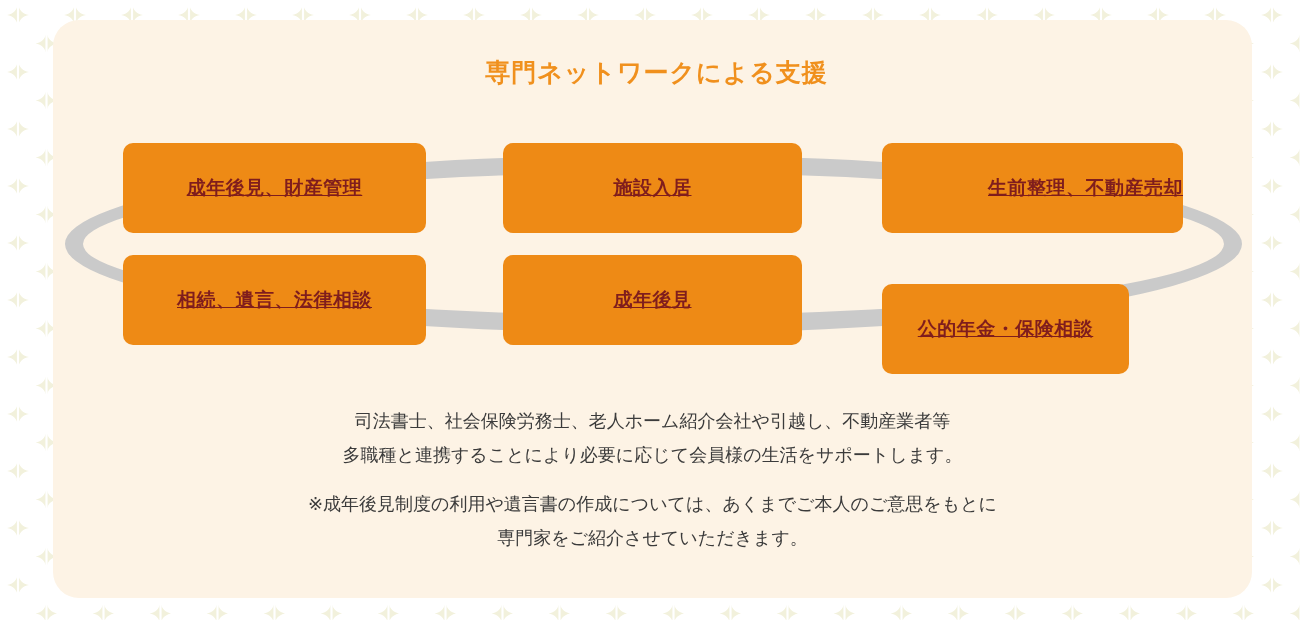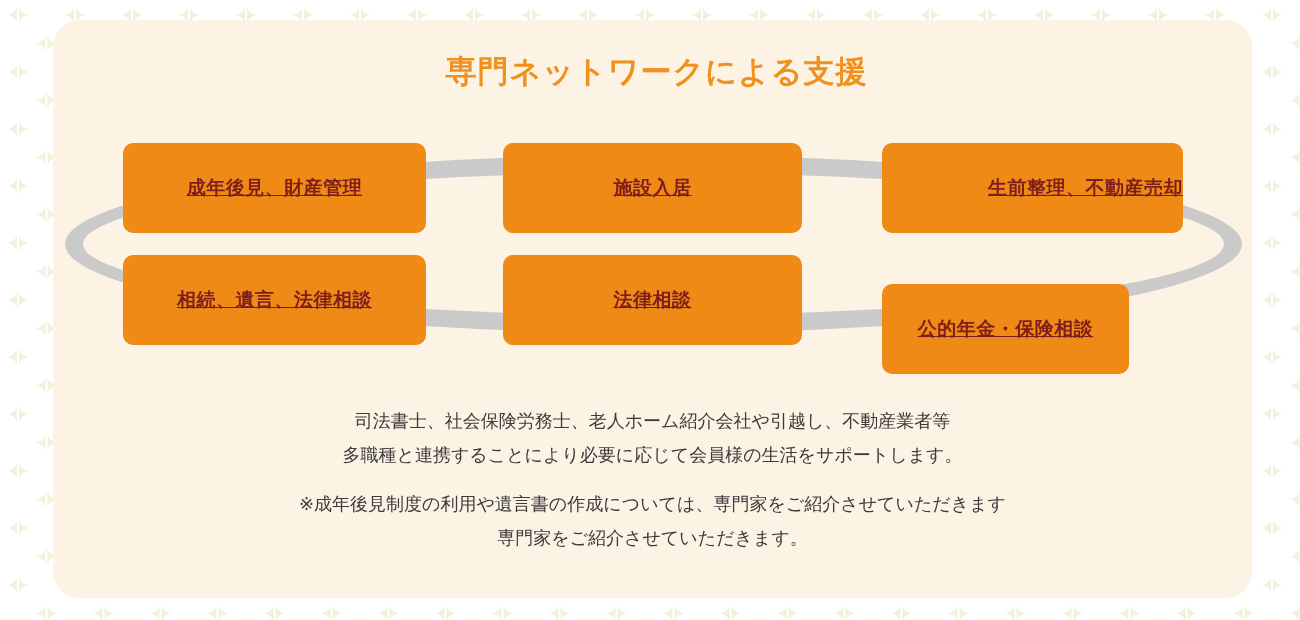--- a/index.html
+++ b/index.html
@@ -8,21 +8,21 @@
     background:#ffffff;
     font-family:"Liberation Sans","DejaVu Sans",sans-serif;
   }
   .bg-pattern{position:absolute;left:0;top:0;z-index:0;}
   .panel{
     position:absolute;left:53px;top:20px;width:1199px;height:578px;
     background:#fdf3e5;border-radius:26px;z-index:1;
   }
   .section-title{
     position:absolute;left:8px;right:0;top:30px;margin:0;
-    text-align:center;font-size:31px;line-height:44px;font-weight:bold;
+    text-align:center;font-size:25px;line-height:44px;font-weight:bold;
     color:#f0901d;letter-spacing:1px;
   }
   .connector-ring{
     position:absolute;left:12px;top:135px;width:1177px;height:178px;
     border:18px solid #cacaca;border-radius:50%;box-sizing:border-box;
     z-index:1;
   }
   .node{
     position:absolute;height:90px;border-radius:10px;background:#ee8a15;
     display:flex;align-items:center;justify-content:center;z-index:2;
@@ -73,29 +73,29 @@
   <div class="node n1">
     <span>施設入居</span>
   </div>
   <div class="node n2">
     <span>生前整理、不動産売却</span>
   </div>
   <div class="node n3">
     <span>相続、遺言、法律相談</span>
   </div>
   <div class="node n4">
-    <span>法律相談</span>
+    <span>成年後見</span>
   </div>
   <div class="node n5">
     <span>公的年金・保険相談</span>
   </div>
 
   <p class="body-text desc">
     <span>司法書士、社会保険労務士、老人ホーム紹介会社や引越し、不動産業者等</span><br>
     <span>多職種と連携することにより必要に応じて会員様の生活をサポートします。</span>
   </p>
 
   <p class="body-text note">
-    <span>※成年後見制度の利用や遺言書の作成については、専門家をご紹介させていただきます</span><br>
+    <span>※成年後見制度の利用や遺言書の作成については、あくまでご本人のご意思をもとに</span><br>
     <span>専門家をご紹介させていただきます。</span>
   </p>
 
 </div>
 
 </body></html>

